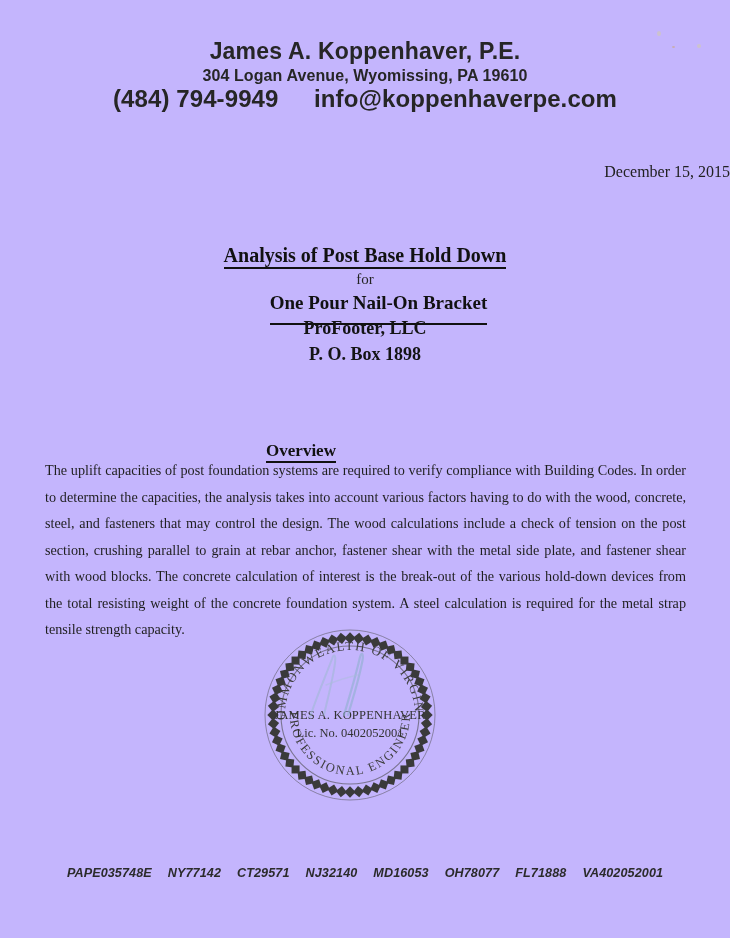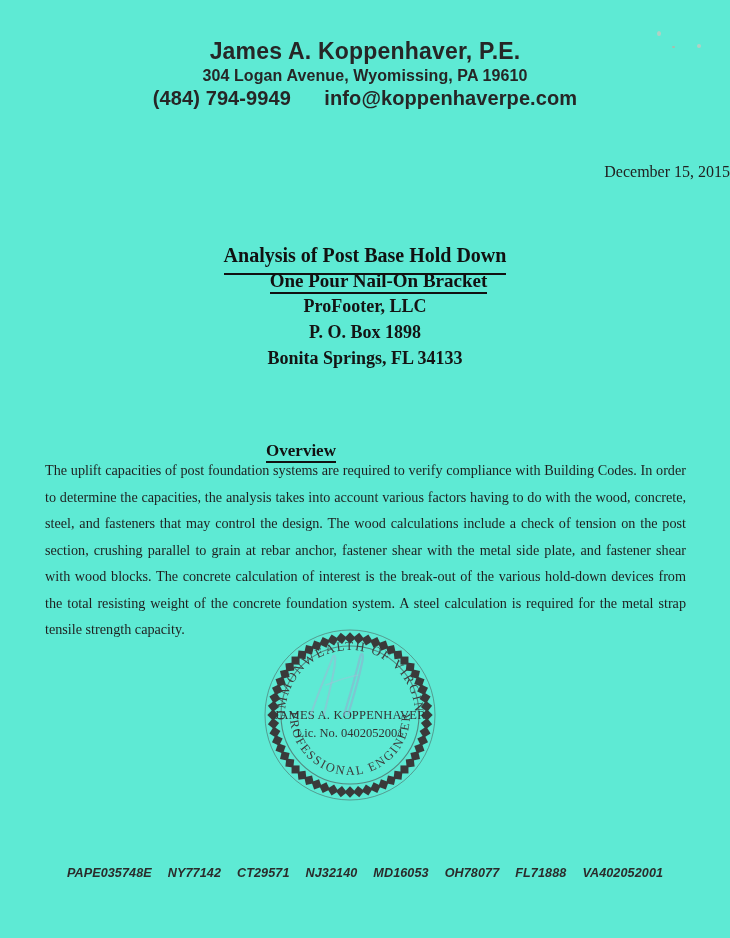--- a/index.html
+++ b/index.html
@@ -4,21 +4,21 @@
 <style>
   html, body {
     margin: 0;
     padding: 0;
     background: #ffffff;
   }
   .page {
     position: relative;
     width: 730px;
     height: 938px;
-    background: #5eead4;
+    background: #c4b5fd;
     overflow: hidden;
     font-family: "Liberation Serif", "DejaVu Serif", serif;
     color: #1a1a1a;
   }
 
   
   .letterhead {
     position: absolute;
     left: 0;
     top: 38px;
@@ -32,21 +32,21 @@
     font-size: 23px;
     letter-spacing: 0.2px;
     line-height: 26px;
   }
   .lh-address {
     font-size: 16px;
     line-height: 23px;
     letter-spacing: 0.1px;
   }
   .lh-contact {
-    font-size: 20px;
+    font-size: 24px;
     line-height: 23px;
     letter-spacing: 0.1px;
   }
   .lh-gap {
     display: inline-block;
     width: 22px;
   }
 
   
   .date-line {
@@ -68,37 +68,37 @@
     text-align: center;
   }
   .t-main {
     font-size: 20px;
     font-weight: bold;
     line-height: 25px;
     color: #111111;
   }
   .t-main span.u {
     border-bottom: 2px solid #111111;
-    padding-bottom: 7px;
+    padding-bottom: 1px;
   }
   .t-small {
     font-size: 15px;
     font-weight: normal;
     line-height: 22px;
     color: #242424;
   }
   .t-sub {
     font-size: 19px;
     font-weight: bold;
     line-height: 25px;
     color: #111111;
   }
   .t-sub span.u {
     border-bottom: 2px solid #111111;
-    padding-bottom: 1px;
+    padding-bottom: 10px;
     margin-left: 27px;
   }
   .t-org {
     font-size: 18px;
     font-weight: bold;
     line-height: 26px;
     color: #141414;
   }
 
   
@@ -213,26 +213,26 @@
       <span>info@koppenhaverpe.com</span>
     </div>
   </div>
 
   <div class="date-line">December 15, 2015</div>
 
   <div class="title-block">
     <div class="t-main">
       <span class="u">Analysis of Post Base Hold Down</span>
     </div>
+    <div class="t-small">for</div>
     <div class="t-sub">
       <span class="u">One Pour Nail-On Bracket</span>
     </div>
     <div class="t-org">ProFooter, LLC</div>
     <div class="t-org">P. O. Box 1898</div>
-    <div class="t-org">Bonita Springs, FL  34133</div>
   </div>
 
   <div class="section-heading">
     <span class="u">Overview</span>
   </div>
 
   <div class="body-text">The uplift capacities of post foundation systems are required to verify compliance with Building Codes.  In order to determine the capacities, the analysis takes into account various factors having to do with the wood, concrete, steel, and fasteners that may control the design.  The wood calculations include a check of tension on the post section, crushing parallel to grain at rebar anchor, fastener shear with the metal side plate, and fastener shear with wood blocks.  The concrete calculation of interest is the break-out of the various hold-down devices from the total resisting weight of the concrete foundation system.   A steel calculation is required for the metal strap tensile strength capacity.</div>
 
   <div class="seal">
     <svg viewBox="0 0 174 174" xmlns="http://www.w3.org/2000/svg">

